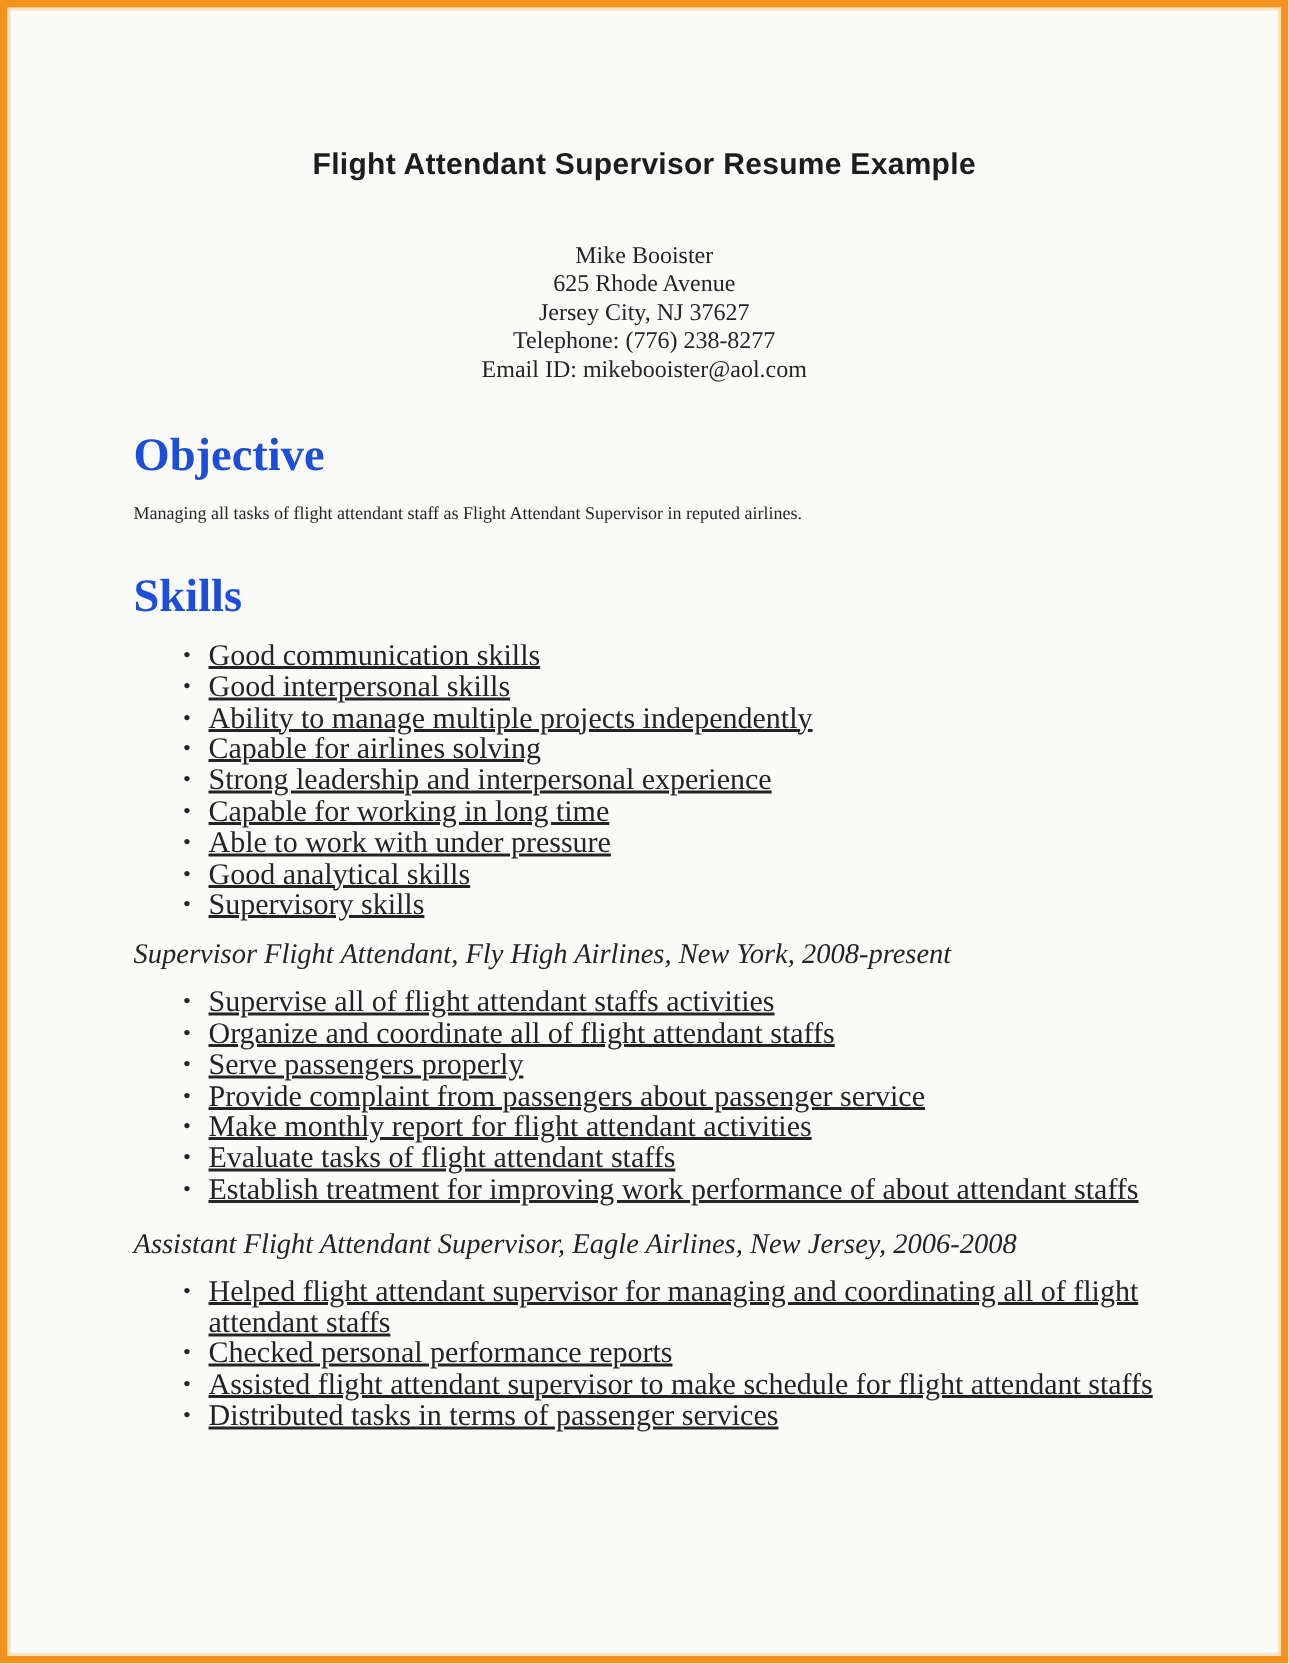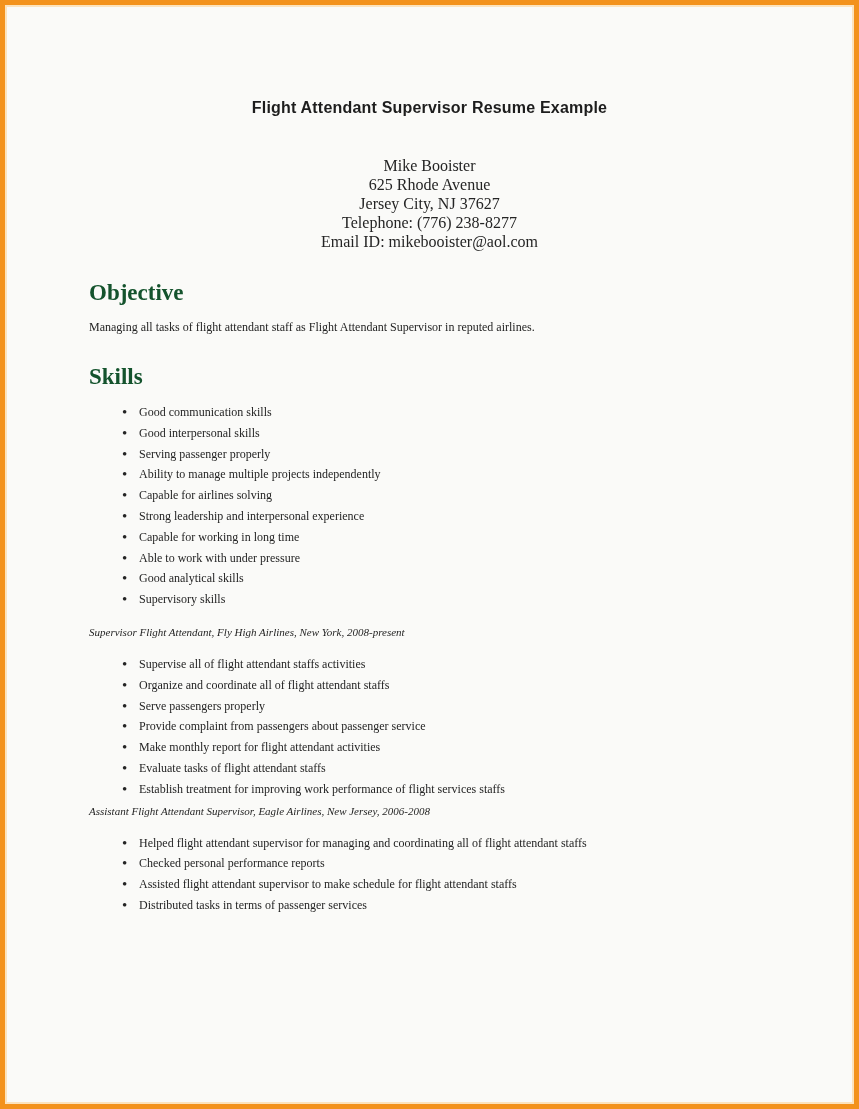--- a/index.html
+++ b/index.html
@@ -15,70 +15,71 @@
     border: 5px solid #f3921c;
     box-shadow: inset 0 0 0 2px #fce3bd;
     overflow: hidden;
   }
   .content {
     padding: 0 84px;
   }
   .doc-title {
     font-family: "Liberation Sans", sans-serif;
     font-weight: bold;
-    font-size: 16px;
+    font-size: 20px;
     text-align: center;
     margin-top: 94px;
     color: #1d1d1d;
     letter-spacing: 0.2px;
   }
   .contact {
     text-align: center;
     font-size: 16px;
     line-height: 19px;
     margin-top: 39px;
   }
   h2.section-heading {
     font-family: "Liberation Serif", serif;
     font-weight: bold;
-    font-size: 23px;
-    color: #14532d;
+    font-size: 31px;
+    color: #1d4ed8;
   }
   .objective-heading { margin-top: 29px; }
   .objective-text {
     font-size: 12px;
     line-height: 19px;
     margin-top: 12px;
   }
   .skills-heading { margin-top: 27px; }
   ul.bullet-list {
     list-style: none;
     margin-top: 12px;
   }
   ul.bullet-list li {
     position: relative;
-    font-size: 12px;
+    font-size: 20px;
     line-height: 20.8px;
     padding-left: 50px;
+    text-decoration: underline;
   }
   ul.bullet-list li::before {
     content: "\2022";
     position: absolute;
     left: 33px;
     top: 0;
     font-size: 15px;
   }
   .experience-heading { margin-top: 29px; }
   .job-title {
-    font-size: 11px;
+    font-size: 19px;
     font-style: italic;
     line-height: 19px;
   }
   .job-title-1 { margin-top: 13px; }
-  .job-title-2 { margin-top: 2px; }
+  .job-title-2 { margin-top: 16px; }
   .duties { margin-top: 11px; }
 </style>
 </head>
 <body>
 
 <div class="page">
   <div class="content">
 
     <div class="doc-title">Flight Attendant Supervisor Resume Example</div>
 
@@ -90,40 +91,39 @@
       <div>Email ID: mikebooister@aol.com</div>
     </div>
 
     <h2 class="section-heading objective-heading">Objective</h2>
     <p class="objective-text">Managing all tasks of flight attendant staff as Flight Attendant Supervisor in reputed airlines.</p>
 
     <h2 class="section-heading skills-heading">Skills</h2>
     <ul class="bullet-list">
       <li>Good communication skills</li>
       <li>Good interpersonal skills</li>
-      <li>Serving passenger properly</li>
       <li>Ability to manage multiple projects independently</li>
       <li>Capable for airlines solving</li>
       <li>Strong leadership and interpersonal experience</li>
       <li>Capable for working in long time</li>
       <li>Able to work with under pressure</li>
       <li>Good analytical skills</li>
       <li>Supervisory skills</li>
     </ul>
 
 
     <p class="job-title job-title-1">Supervisor Flight Attendant, Fly High Airlines, New York, 2008-present</p>
     <ul class="bullet-list duties">
       <li>Supervise all of flight attendant staffs activities</li>
       <li>Organize and coordinate all of flight attendant staffs</li>
       <li>Serve passengers properly</li>
       <li>Provide complaint from passengers about passenger service</li>
       <li>Make monthly report for flight attendant activities</li>
       <li>Evaluate tasks of flight attendant staffs</li>
-      <li>Establish treatment for improving work performance of flight services staffs</li>
+      <li>Establish treatment for improving work performance of about attendant staffs</li>
     </ul>
 
     <p class="job-title job-title-2">Assistant Flight Attendant Supervisor, Eagle Airlines, New Jersey, 2006-2008</p>
     <ul class="bullet-list duties">
       <li>Helped flight attendant supervisor for managing and coordinating all of flight attendant staffs</li>
       <li>Checked personal performance reports</li>
       <li>Assisted flight attendant supervisor to make schedule for flight attendant staffs</li>
       <li>Distributed tasks in terms of passenger services</li>
     </ul>
 

